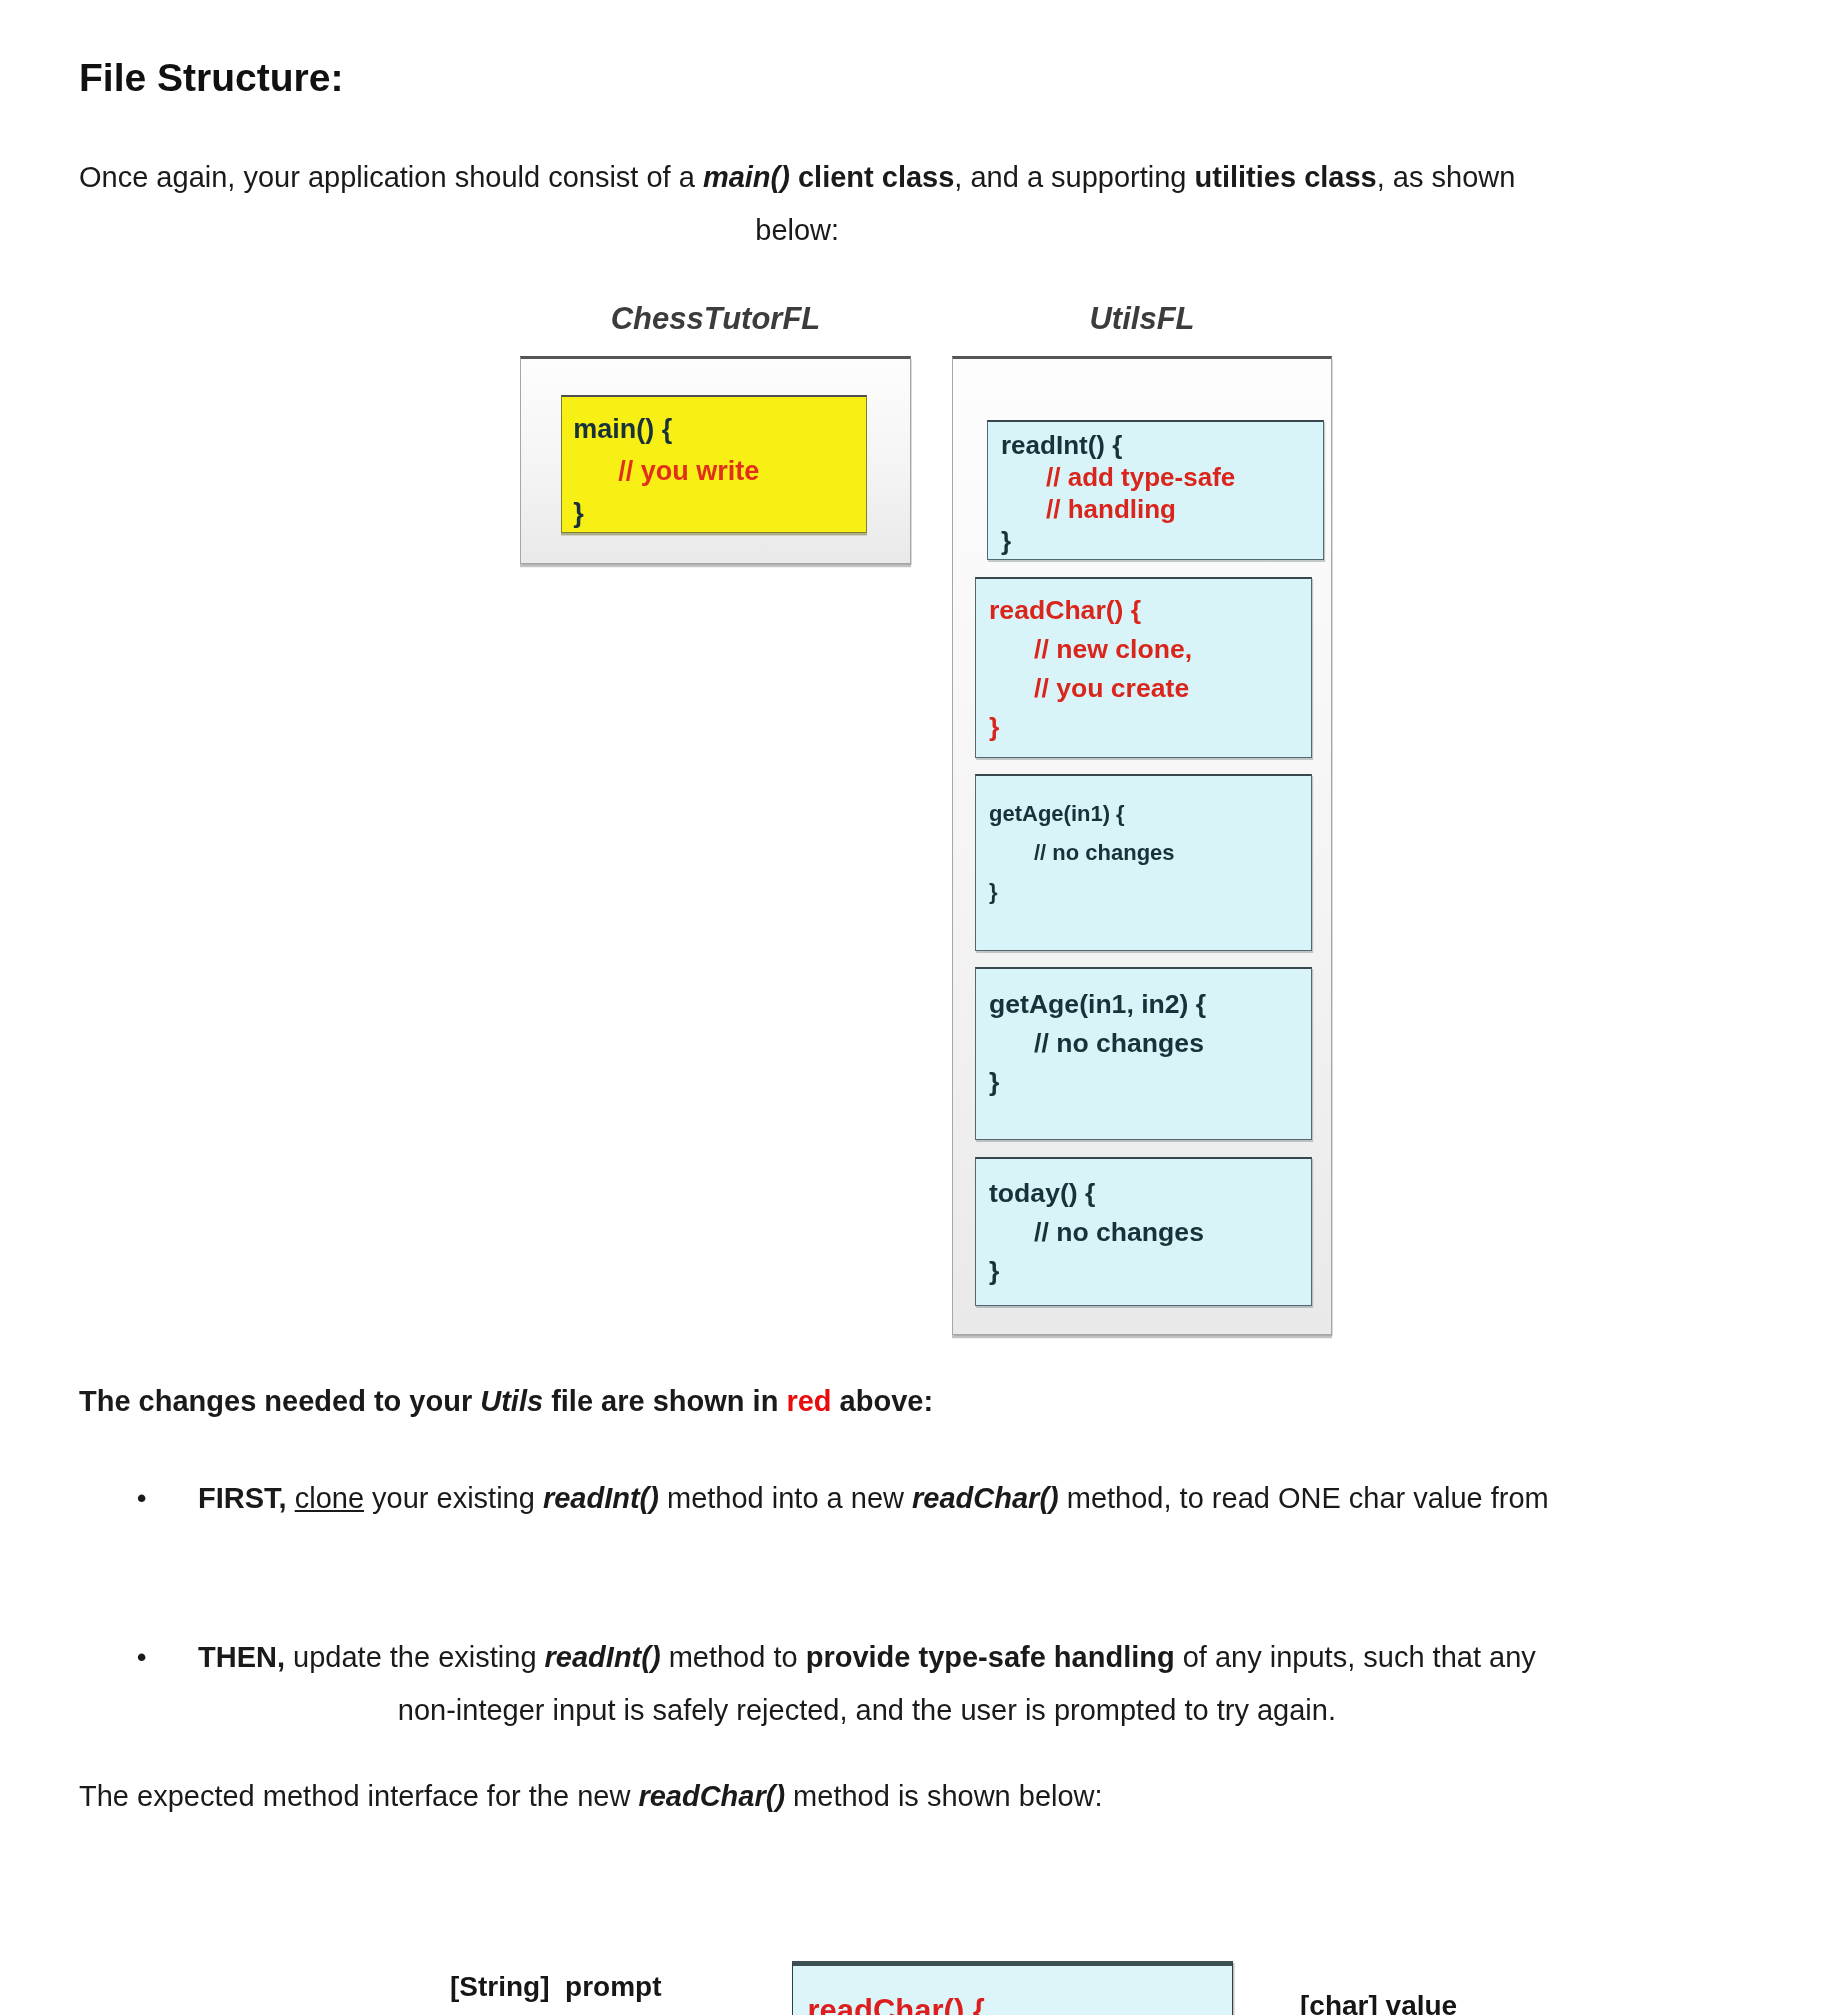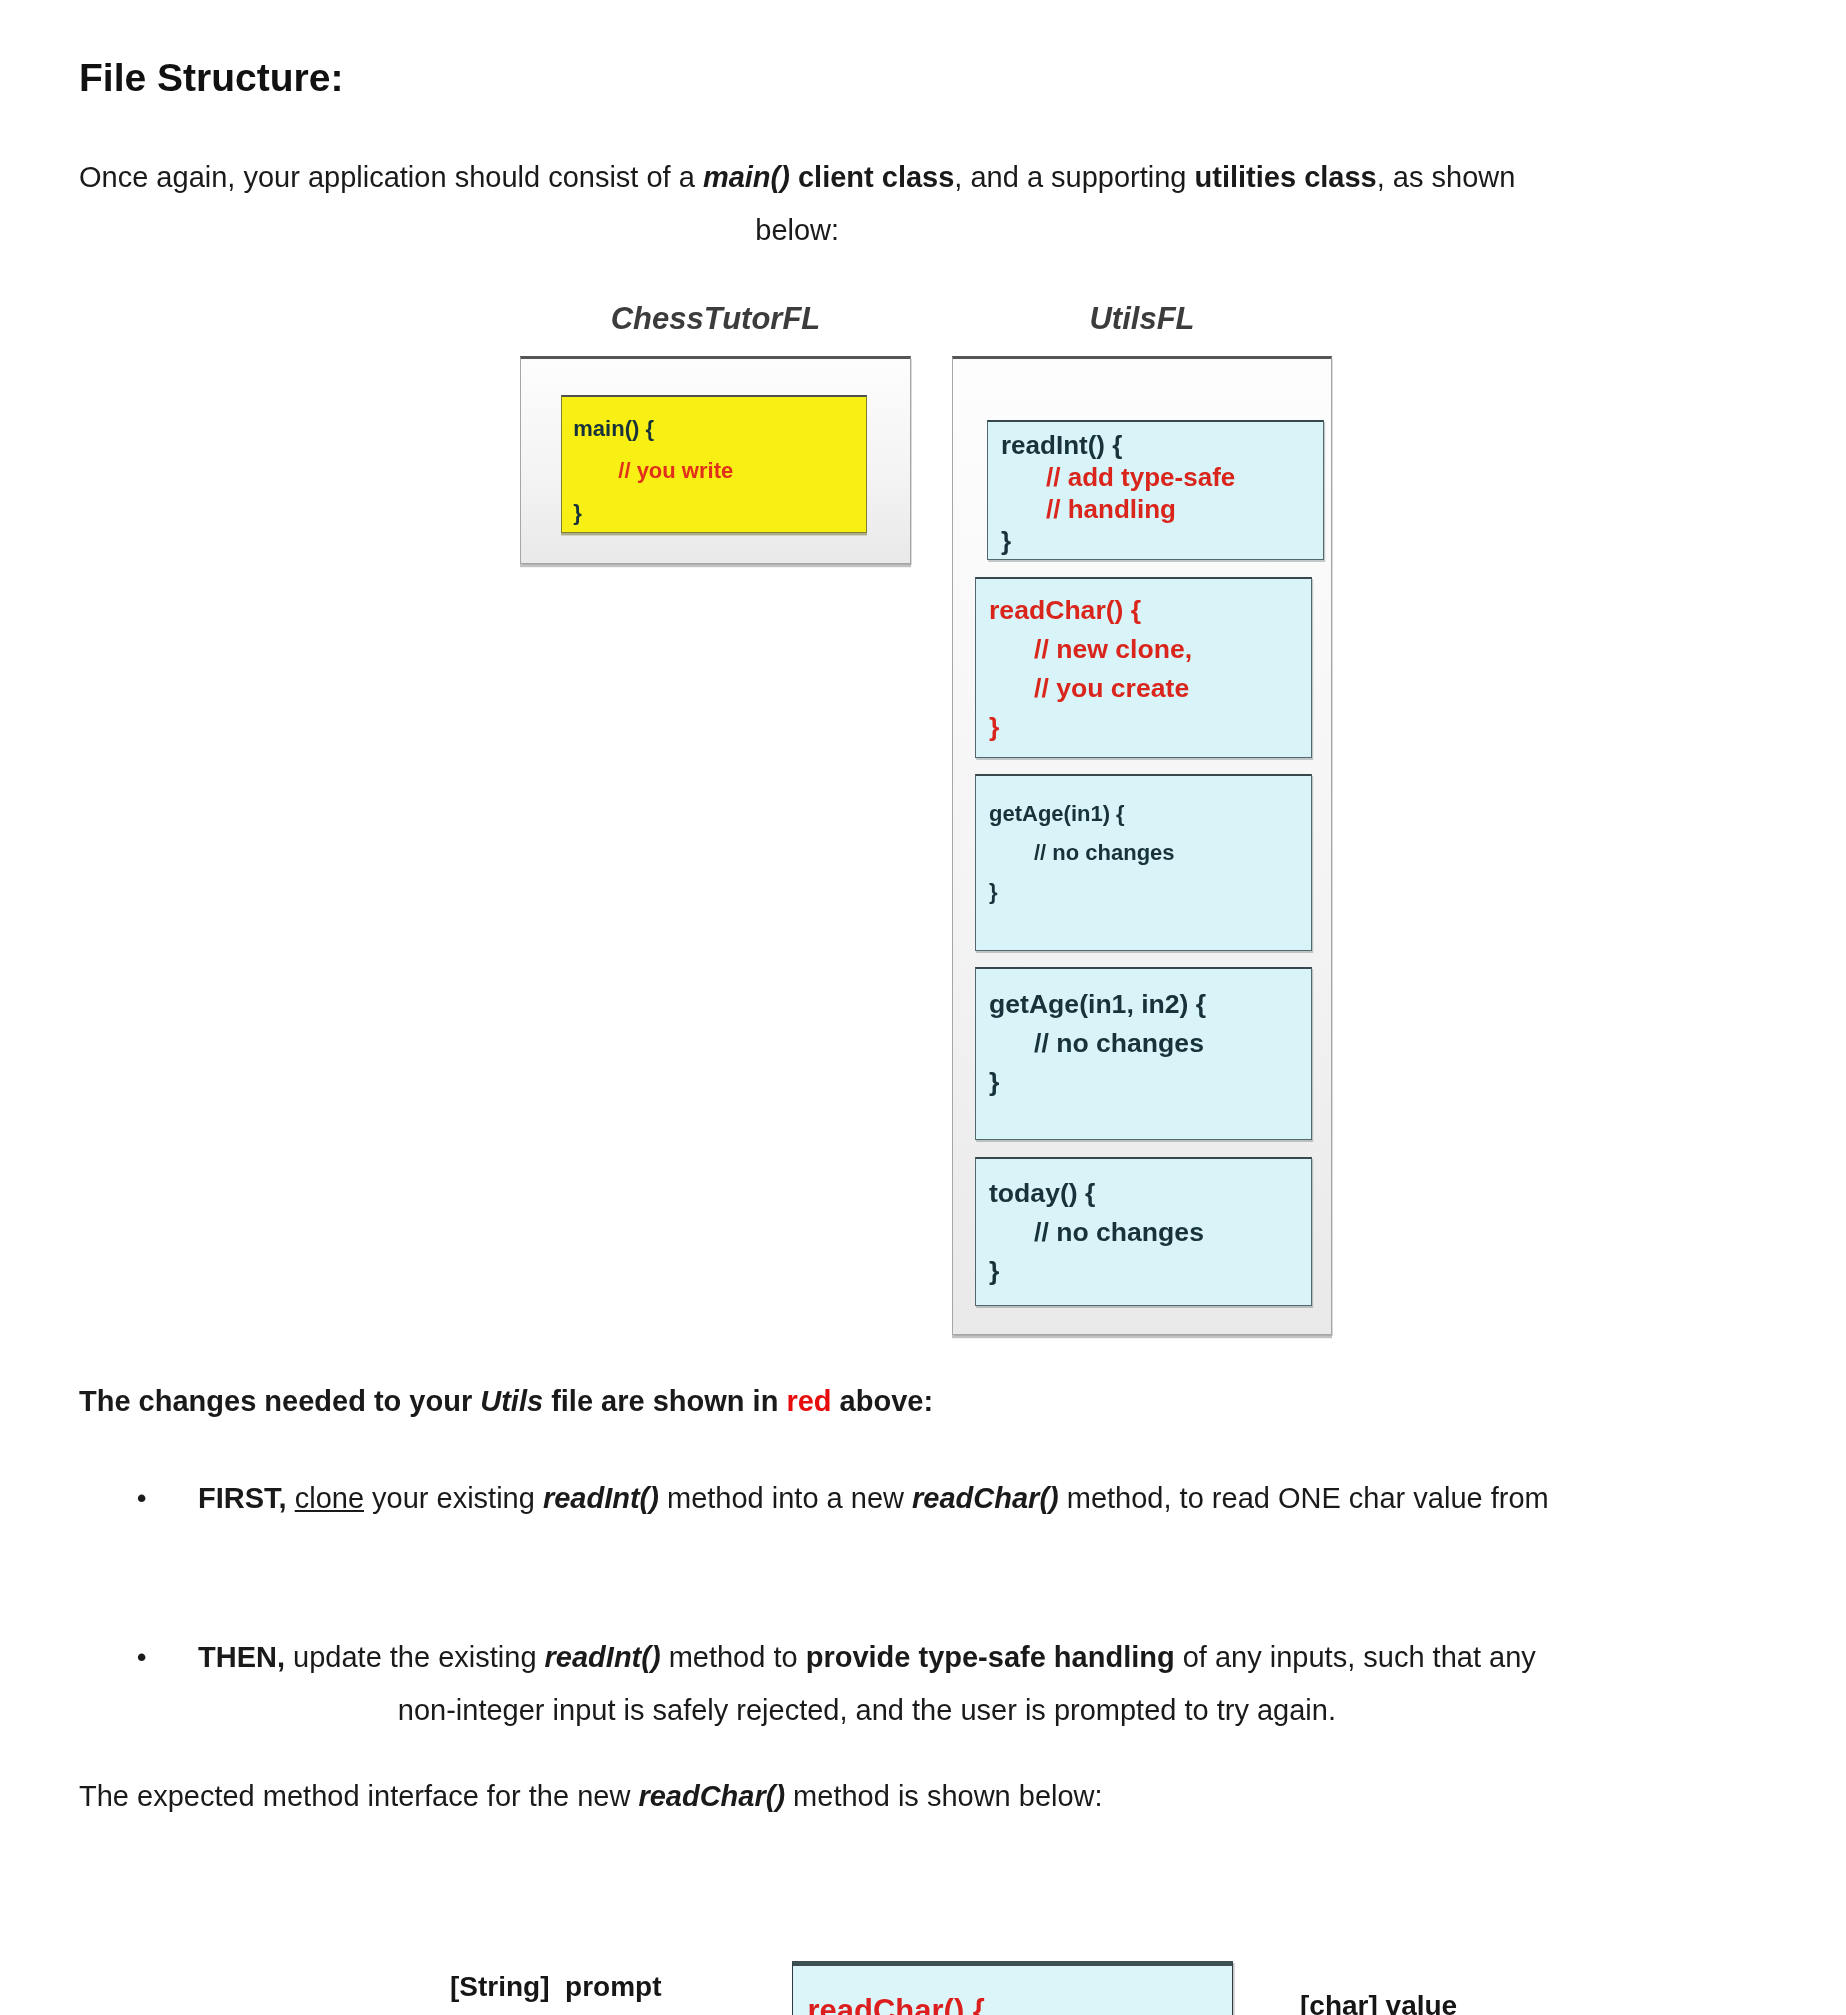--- a/index.html
+++ b/index.html
@@ -82,21 +82,21 @@
 <div class="abs body-text" style="left:79px; top:151px;">
   <div class="line"><span>Once again, your application should consist of a </span><span class="bi">main()</span><span> </span><span class="b">client class</span><span>, and a supporting </span><span class="b">utilities class</span><span>, as shown</span></div>
   <div class="line">below:</div>
 </div>
 
 <div class="abs diagram-label" style="left:520px; top:301px; width:391px;">ChessTutorFL</div>
 <div class="abs diagram-label" style="left:952px; top:301px; width:380px;">UtilsFL</div>
 
 <div class="abs outer-card" style="left:520px; top:356px; width:391px; height:208px;"></div>
 
-<div class="abs yellow-box" style="left:561px; top:395px; width:306px; height:138px; font-size:22px; line-height:42px; padding:10.5px 0 0 11.3px;">
+<div class="abs yellow-box" style="left:561px; top:395px; width:306px; height:138px; font-size:27px; line-height:42px; padding:10.5px 0 0 11.3px;">
   <div class="ln t-dark">main() {</div>
   <div class="ln ind" style="color:#e0301c;">// you write</div>
   <div class="ln t-dark">}</div>
 </div>
 
 <div class="abs outer-card" style="left:952px; top:356px; width:380px; height:979px;"></div>
 
 <div class="mbox" style="top:420px; height:140px; font-size:26px; line-height:32px; padding:7.3px 0 0 13px;margin-left:12px;">
   <div class="ln t-dark">readInt() {</div>
   <div class="ln ind t-red">// add type-safe</div>

